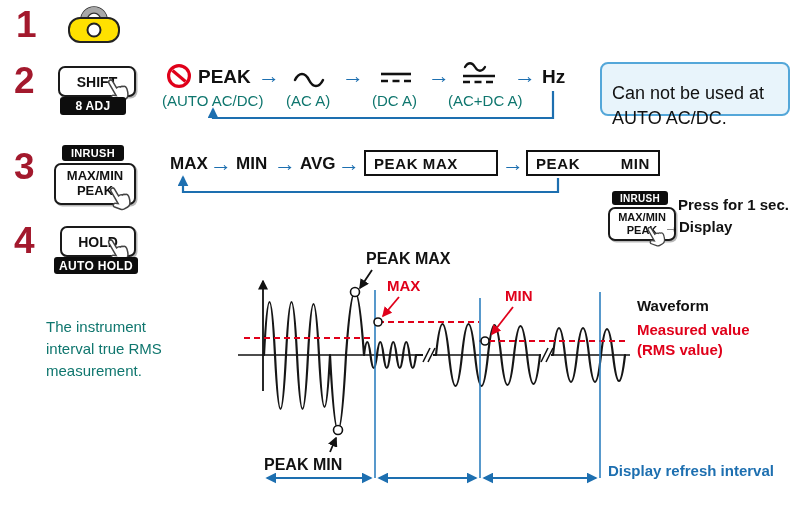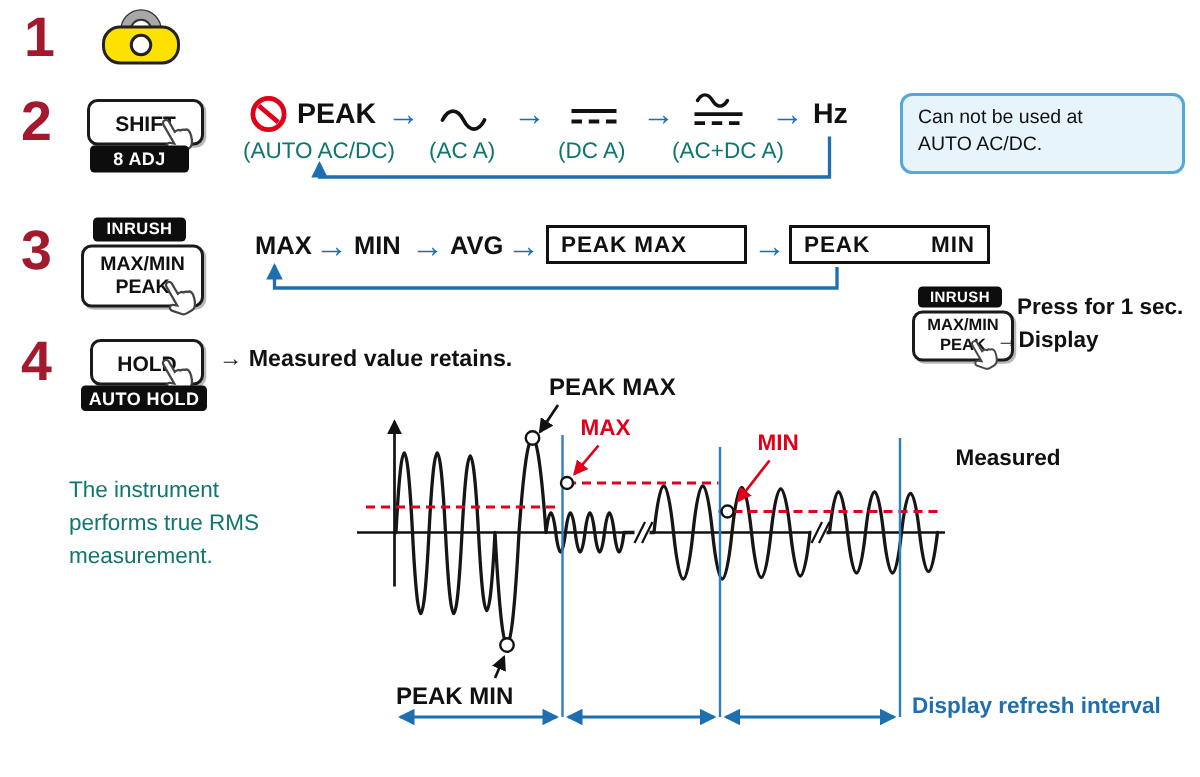--- a/index.html
+++ b/index.html
@@ -14,21 +14,21 @@
   .badge{position:absolute;background:#0d0d0d;color:#fff;font-weight:bold;border-radius:3px;
          display:flex;align-items:center;justify-content:center;letter-spacing:.3px;}
   .arrow{position:absolute;color:#1d6fb0;font-weight:bold;font-size:22px;line-height:1;}
   .lbl{position:absolute;font-weight:bold;color:#111;line-height:1.2;}
   .sub{position:absolute;font-size:15px;color:#0f766e;line-height:1.2;}
   .red{color:#e0001a;}
   .blue{color:#1d6fb0;}
   .lcdbox{position:absolute;border:2.4px solid #111;background:#fff;display:flex;align-items:center;
           font-weight:bold;font-size:15px;letter-spacing:.6px;box-sizing:border-box;}
   .notebox{position:absolute;background:#e8f4fb;border:2px solid #54a7d9;border-radius:8px;
-           font-size:13px;line-height:1.4;padding:5px 10px;box-sizing:border-box;}
+           font-size:18px;line-height:1.4;padding:17px 10px;box-sizing:border-box;}
   .hand{position:absolute;transform:rotate(-30deg);}
   svg{display:block;}
 </style>
 </head>
 <body>
 
 <div id="page">
 
   <svg width="800" height="518" viewBox="0 0 800 518" style="position:absolute;left:0;top:0;pointer-events:none">
     <defs>
@@ -200,26 +200,27 @@
   <div class="lbl" style="left:678px;top:196px;font-size:15px">Press for 1 sec.</div>
   <div class="lbl" style="left:664px;top:218px;font-size:15px">→Display</div>
 
   <div class="btn" style="left:60px;top:226px;width:72px;height:27px;font-size:14px">HOLD</div>
   <div class="hand" style="left:106px;top:236px">
     <svg width="24" height="28">
         <use href="#hand-sym"></use>
       </svg>
   </div>
   <div class="badge" style="left:54px;top:257px;width:84px;height:17px;font-size:12px">AUTO HOLD</div>
-  <div class="lbl" style="left:146px;top:231px;font-size:15.5px">→ Measured value retains.</div>
 
   <div class="sub pre" style="left:46px;top:316px;line-height:1.45">The instrument
-performs true RMS
+interval true RMS
 measurement.</div>
 
   <div class="lbl" style="left:366px;top:249px;font-size:16px">PEAK MAX</div>
   <div class="lbl red" style="left:387px;top:277px;font-size:15px">MAX</div>
   <div class="lbl red" style="left:505px;top:287px;font-size:15px">MIN</div>
   <div class="lbl" style="left:264px;top:455px;font-size:16px">PEAK MIN</div>
-  <div class="lbl" style="left:637px;top:297px;font-size:15px">Measured</div>
+  <div class="lbl" style="left:637px;top:297px;font-size:15px">Waveform</div>
+  <div class="lbl red pre" style="left:637px;top:320px;font-size:15px;line-height:1.35">Measured value
+(RMS value)</div>
   <div class="lbl blue" style="left:608px;top:462px;font-size:15px">Display refresh interval</div>
 
 </div>
 
 </body></html>

